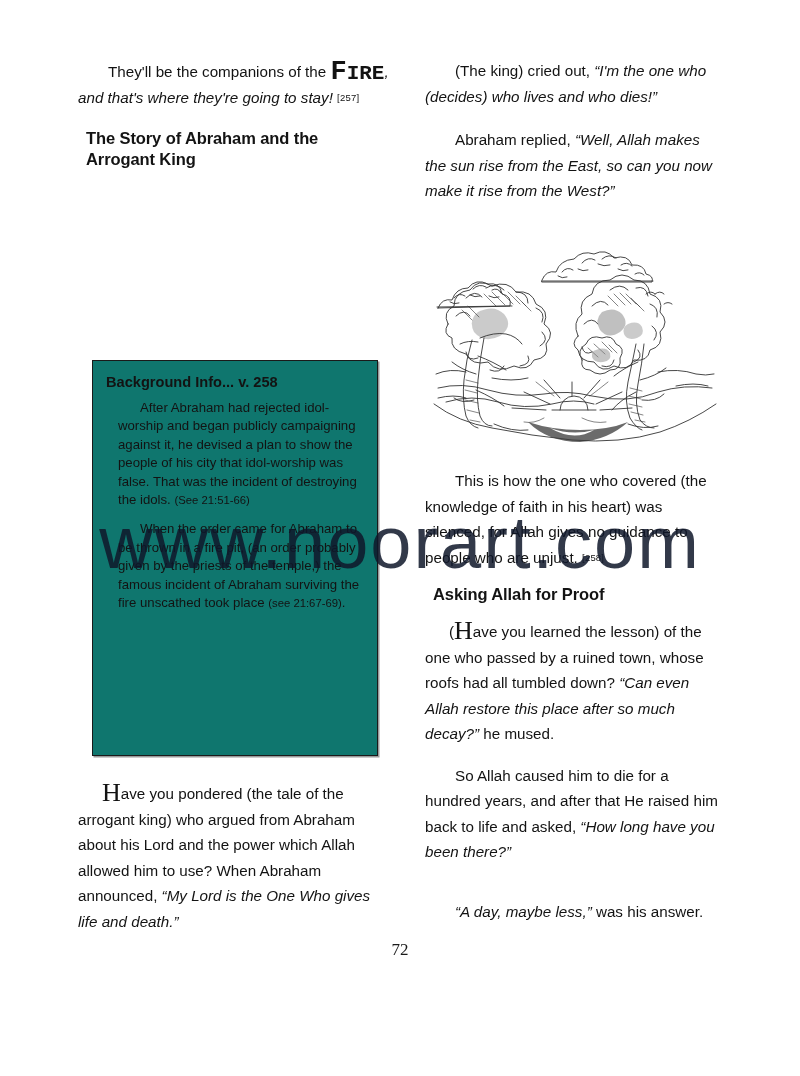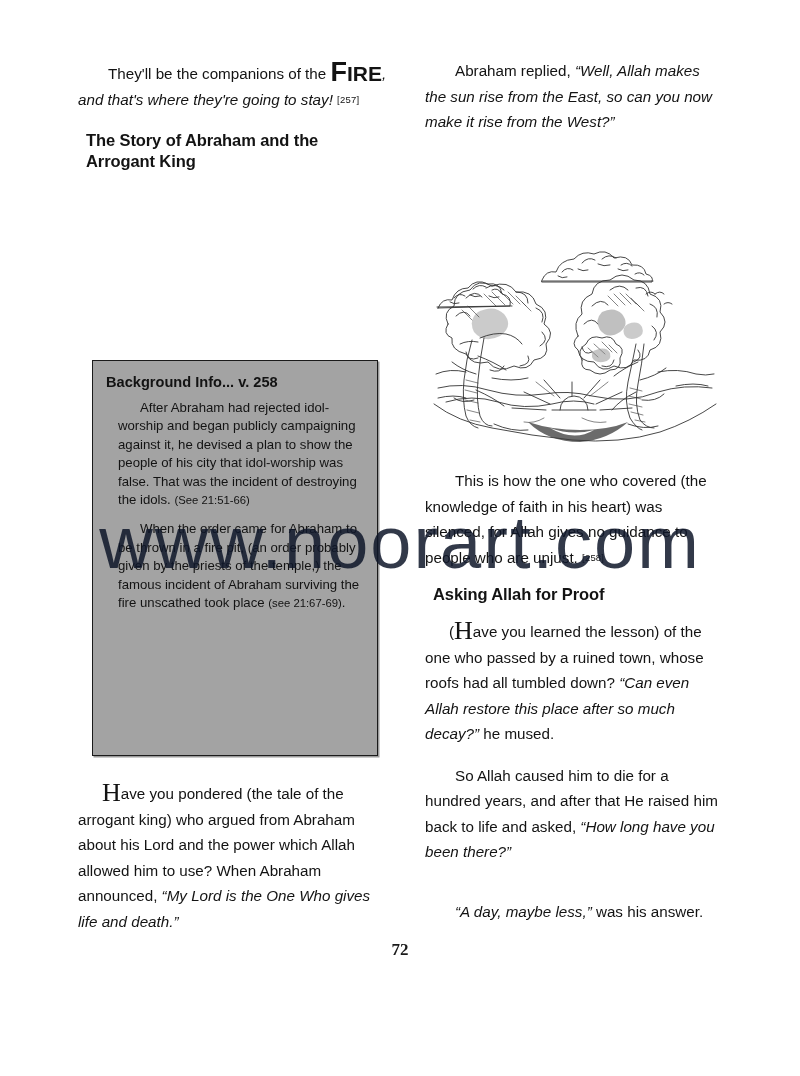--- a/index.html
+++ b/index.html
@@ -37,38 +37,38 @@
 
   
   .dropcap{
     font-family:"Liberation Serif", serif;
     font-size:26px;line-height:0;position:relative;top:2px;
     font-weight:400;
   }
 
   
   .fire{
-    font-family:Liberation Sans, sans-serif;
+    font-family:Liberation Mono, monospace;
     font-weight:700;font-size:21px;letter-spacing:0px;
     position:relative;top:2px;
   }
   .fire .cap{font-size:27px;}
 
   h2.section{
     margin:18px 0 12px 8px;
     font-size:16.5px;line-height:21px;font-weight:700;
     letter-spacing:-0.1px;
   }
   h2.section.tight{margin-top:4px;}
 
   
   .infobox{
     position:absolute;left:92px;top:360px;width:286px;height:396px;
     border:1.6px solid #1a1a1a;
-    box-sizing:border-box;background:#a3a3a3;
+    box-sizing:border-box;background:#0f766e;
     box-shadow:1.5px 1.5px 0 0 #9a9a9a;
     padding:12px 13px 0 13px;
     z-index:3;
   }
   .infobox h3{
     margin:0 0 7px 0;font-size:14.6px;font-weight:700;line-height:19px;
   }
   .infobox p{
     margin:0 0 11px 12px;font-size:13.2px;line-height:18.4px;text-indent:22px;
   }
@@ -76,21 +76,21 @@
 
   
   .illus{
     position:absolute;left:432px;top:232px;width:286px;height:228px;z-index:2;
   }
   .illus svg{display:block;width:100%;height:100%;}
 
   
   .pagenum{
     position:absolute;left:0;right:0;top:940px;text-align:center;
-    font-family:"Liberation Serif", serif;font-size:17px;color:#1a1a1a;font-weight:bold;
+    font-family:"Liberation Serif", serif;font-size:17px;color:#1a1a1a;
   }
 </style>
 </head>
 <body>
 
 <div class="page">
 
   <div class="watermark">www.noorart.com</div>
 
   <div class="col col-left">
@@ -116,20 +116,23 @@
       <span>After Abraham had rejected idol-worship and began publicly campaigning against it, he devised a plan to show the people of his city that idol-worship was false. That was the incident of destroying the idols.</span>
       <span class="cite">(See 21:51-66)</span>
     </p>
     <p>
       <span>When the order came for Abraham to be thrown in a fire pit, (an order probably given by the priests of the temple,) the famous incident of Abraham surviving the fire unscathed took place</span>
       <span class="cite">(see 21:67-69)</span><span>.</span>
     </p>
   </div>
 
   <div class="col col-right">
+    <p class="body indent gap">
+      <span>(The king) cried out, </span><span class="it">“I'm the one who (decides) who lives and who dies!”</span>
+    </p>
     <p class="body indent">
       <span>Abraham replied, </span><span class="it">“Well, Allah makes the sun rise from the East, so can you now make it rise from the West?”</span>
     </p>
   </div>
 
   <div class="illus">
     <svg viewBox="0 0 286 228" xmlns="http://www.w3.org/2000/svg" fill="none" stroke="#333" stroke-width="0.9" stroke-linecap="round" stroke-linejoin="round">
 
       <g>
         <path d="M110 48 Q114 38 124 40 Q128 28 142 27 Q150 18 162 22 Q174 16 182 26

